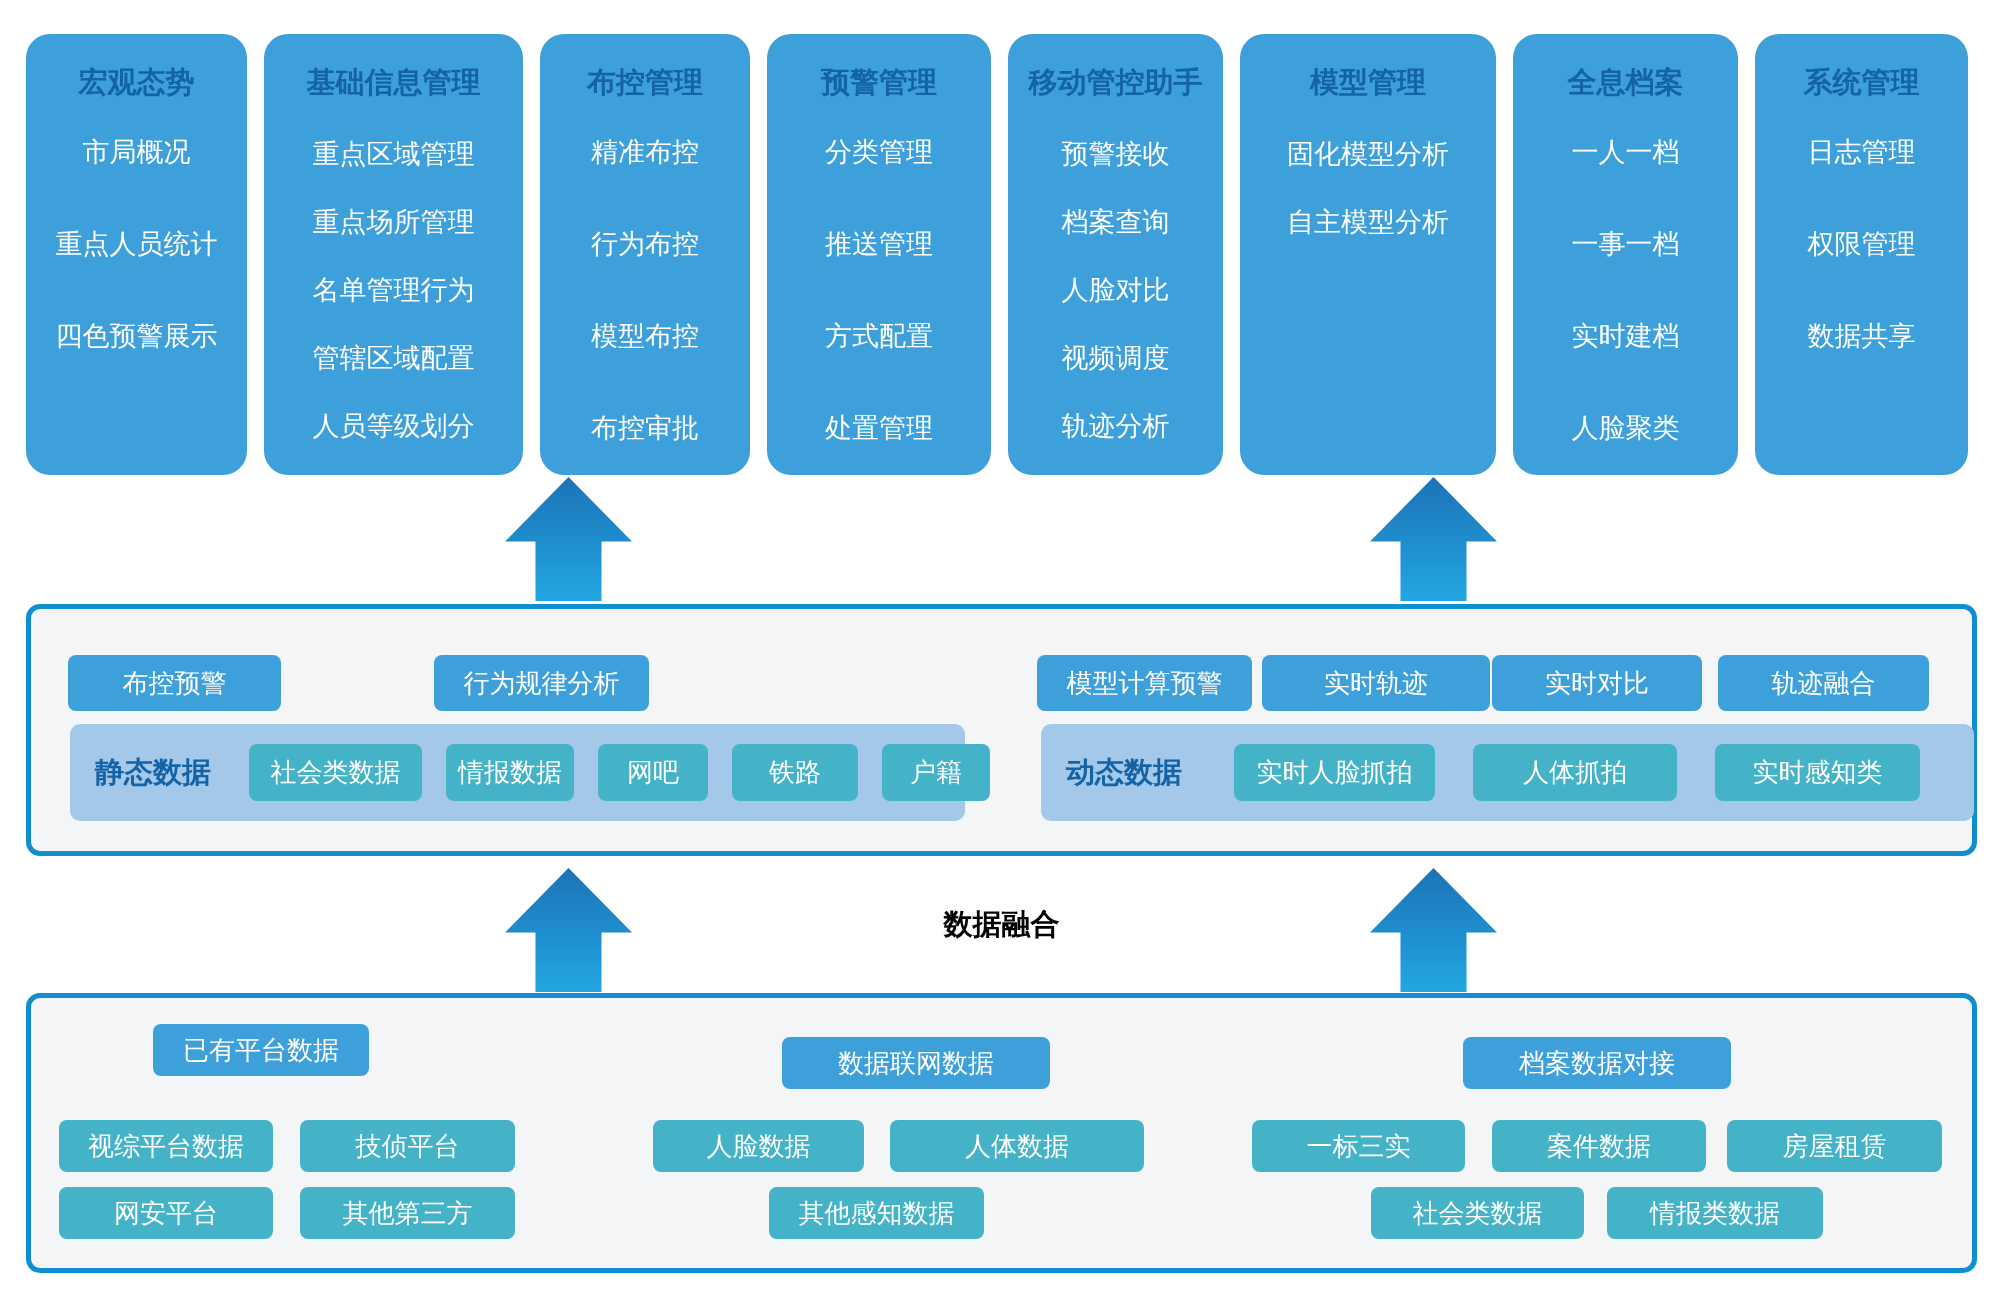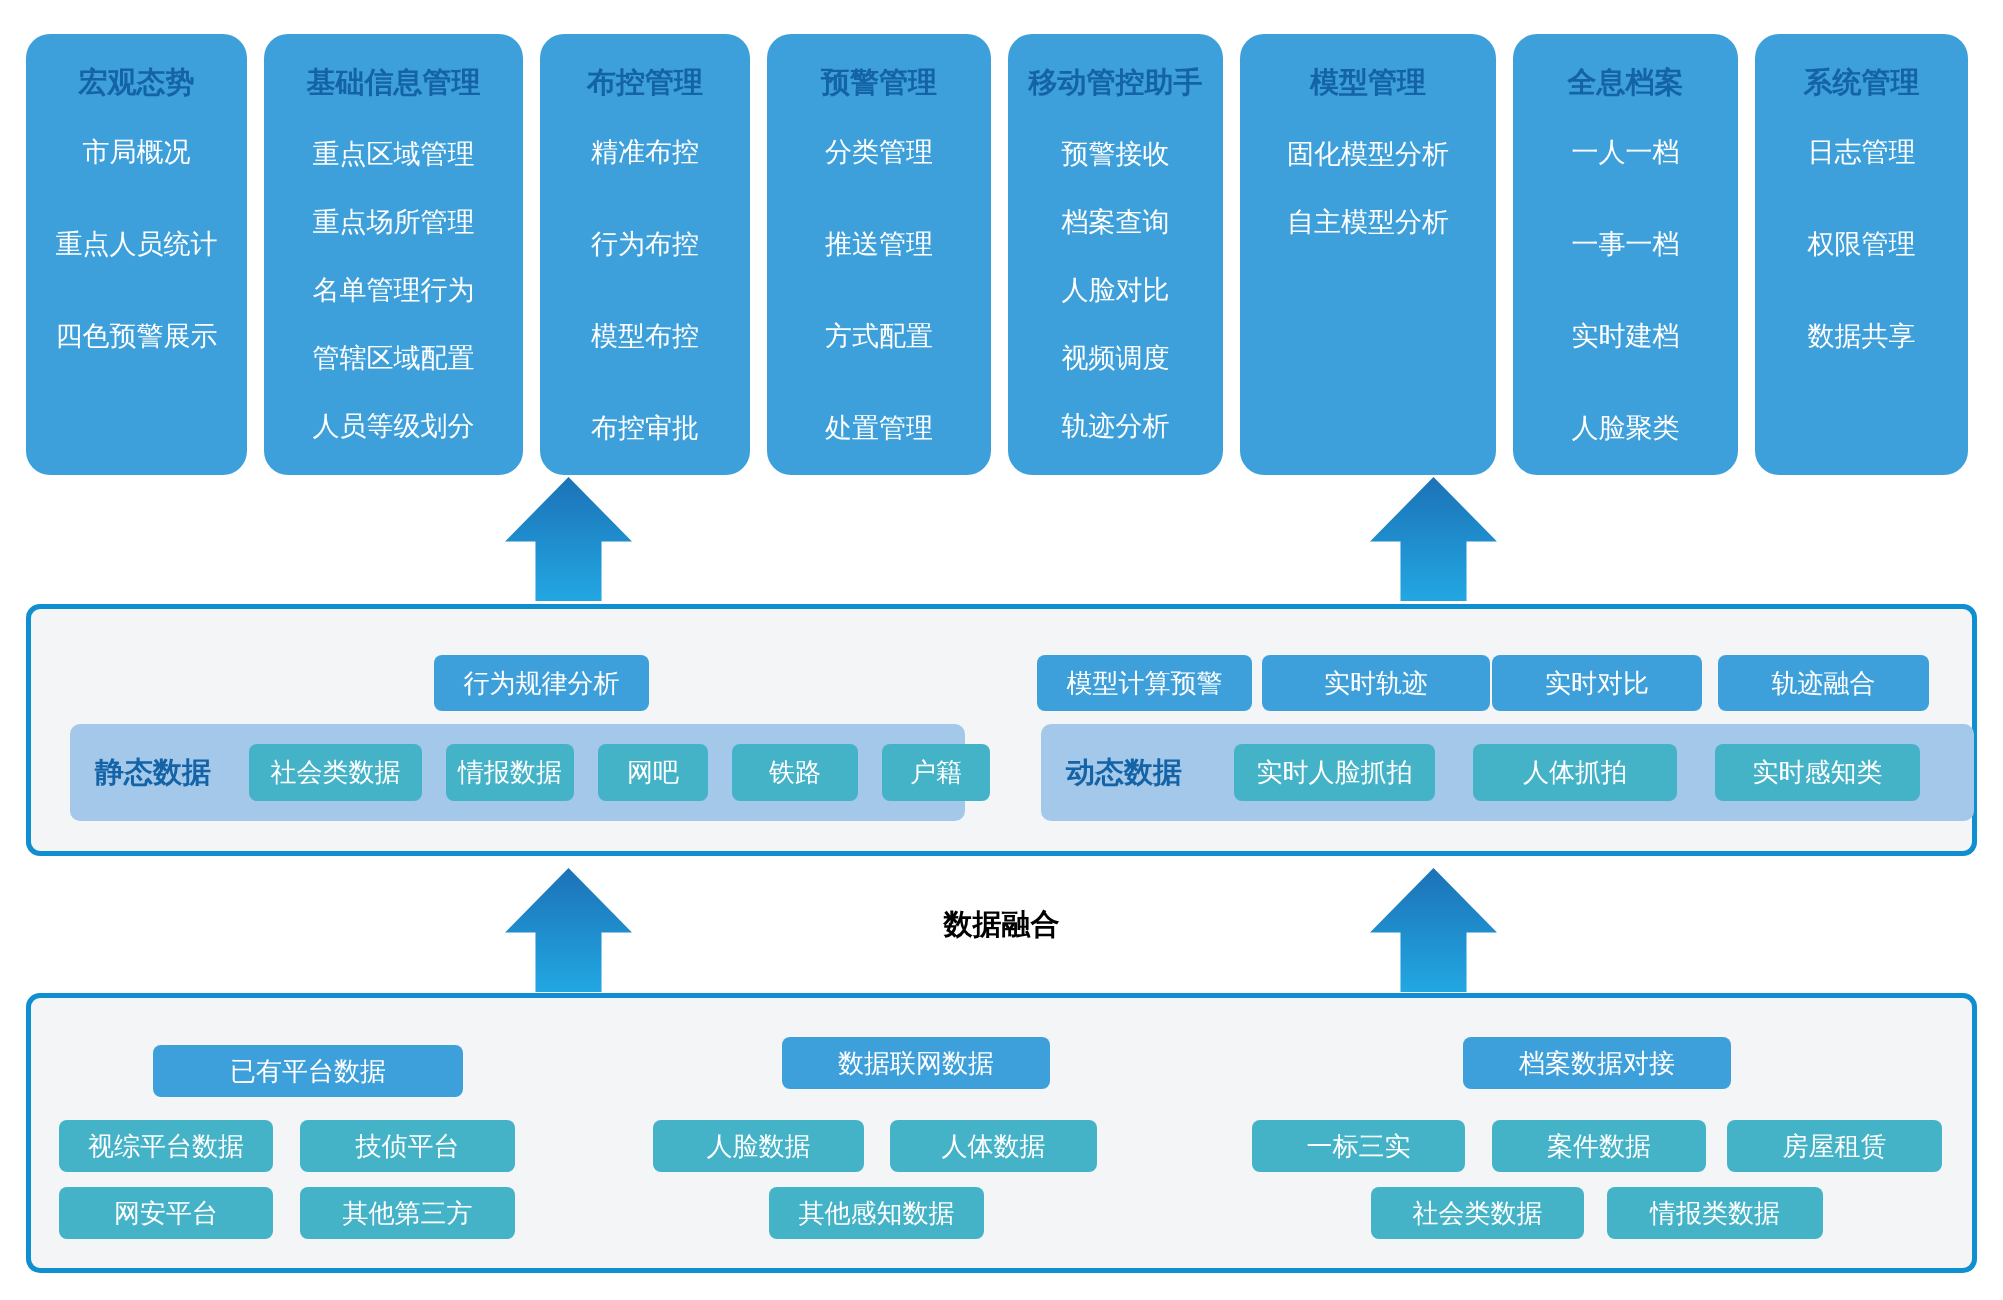--- a/index.html
+++ b/index.html
@@ -56,28 +56,28 @@
 
   
   .fusion-label{position:absolute;left:0;top:905px;width:2003px;text-align:center;
                 font-size:29px;font-weight:bold;color:#000000;}
 
   
   .s-head{position:absolute;height:52px;background:#3EA0DB;border-radius:8px;color:#fff;
           font-size:26px;display:flex;align-items:center;justify-content:center;}
   .s-btn{position:absolute;height:52px;background:#44B3C7;border-radius:8px;color:#fff;
          font-size:26px;display:flex;align-items:center;justify-content:center;}
-  #g0h{left:122px;top:47px;width:310px;}
+  #g0h{left:122px;top:26px;width:216px;}
   #g0i0{left:28px;top:122px;width:214px;}
   #g0i1{left:269px;top:122px;width:215px;}
   #g0i2{left:28px;top:189px;width:214px;}
   #g0i3{left:269px;top:189px;width:215px;}
   #g1h{left:751px;top:39px;width:268px;}
   #g1i0{left:622px;top:122px;width:211px;}
-  #g1i1{left:859px;top:122px;width:207px;}
+  #g1i1{left:859px;top:122px;width:254px;}
   #g1i2{left:738px;top:189px;width:215px;}
   #g2h{left:1432px;top:39px;width:268px;}
   #g2i0{left:1221px;top:122px;width:213px;}
   #g2i1{left:1461px;top:122px;width:214px;}
   #g2i2{left:1696px;top:122px;width:215px;}
   #g2i3{left:1340px;top:189px;width:213px;}
   #g2i4{left:1576px;top:189px;width:216px;}
 
   
   .up-arrow{position:absolute;width:127px;height:124px;
@@ -172,20 +172,21 @@
         <div class="module-item">数据共享</div>
       </div>
     </div>
 
   </div>
 
   <div class="up-arrow" id="arrow-tl"></div>
   <div class="up-arrow" id="arrow-tr"></div>
 
   <div class="layer analysis-layer">
+    <div class="a-btn" id="a0">布控预警</div>
     <div class="a-btn" id="a1">行为规律分析</div>
     <div class="a-btn" id="a2">模型计算预警</div>
     <div class="a-btn" id="a3">实时轨迹</div>
     <div class="a-btn" id="a4">实时对比</div>
     <div class="a-btn" id="a5">轨迹融合</div>
 
     <div class="band" id="band-static">
       <div class="band-label">静态数据</div>
       <div class="teal-btn bs0">社会类数据</div>
       <div class="teal-btn bs1">情报数据</div>

